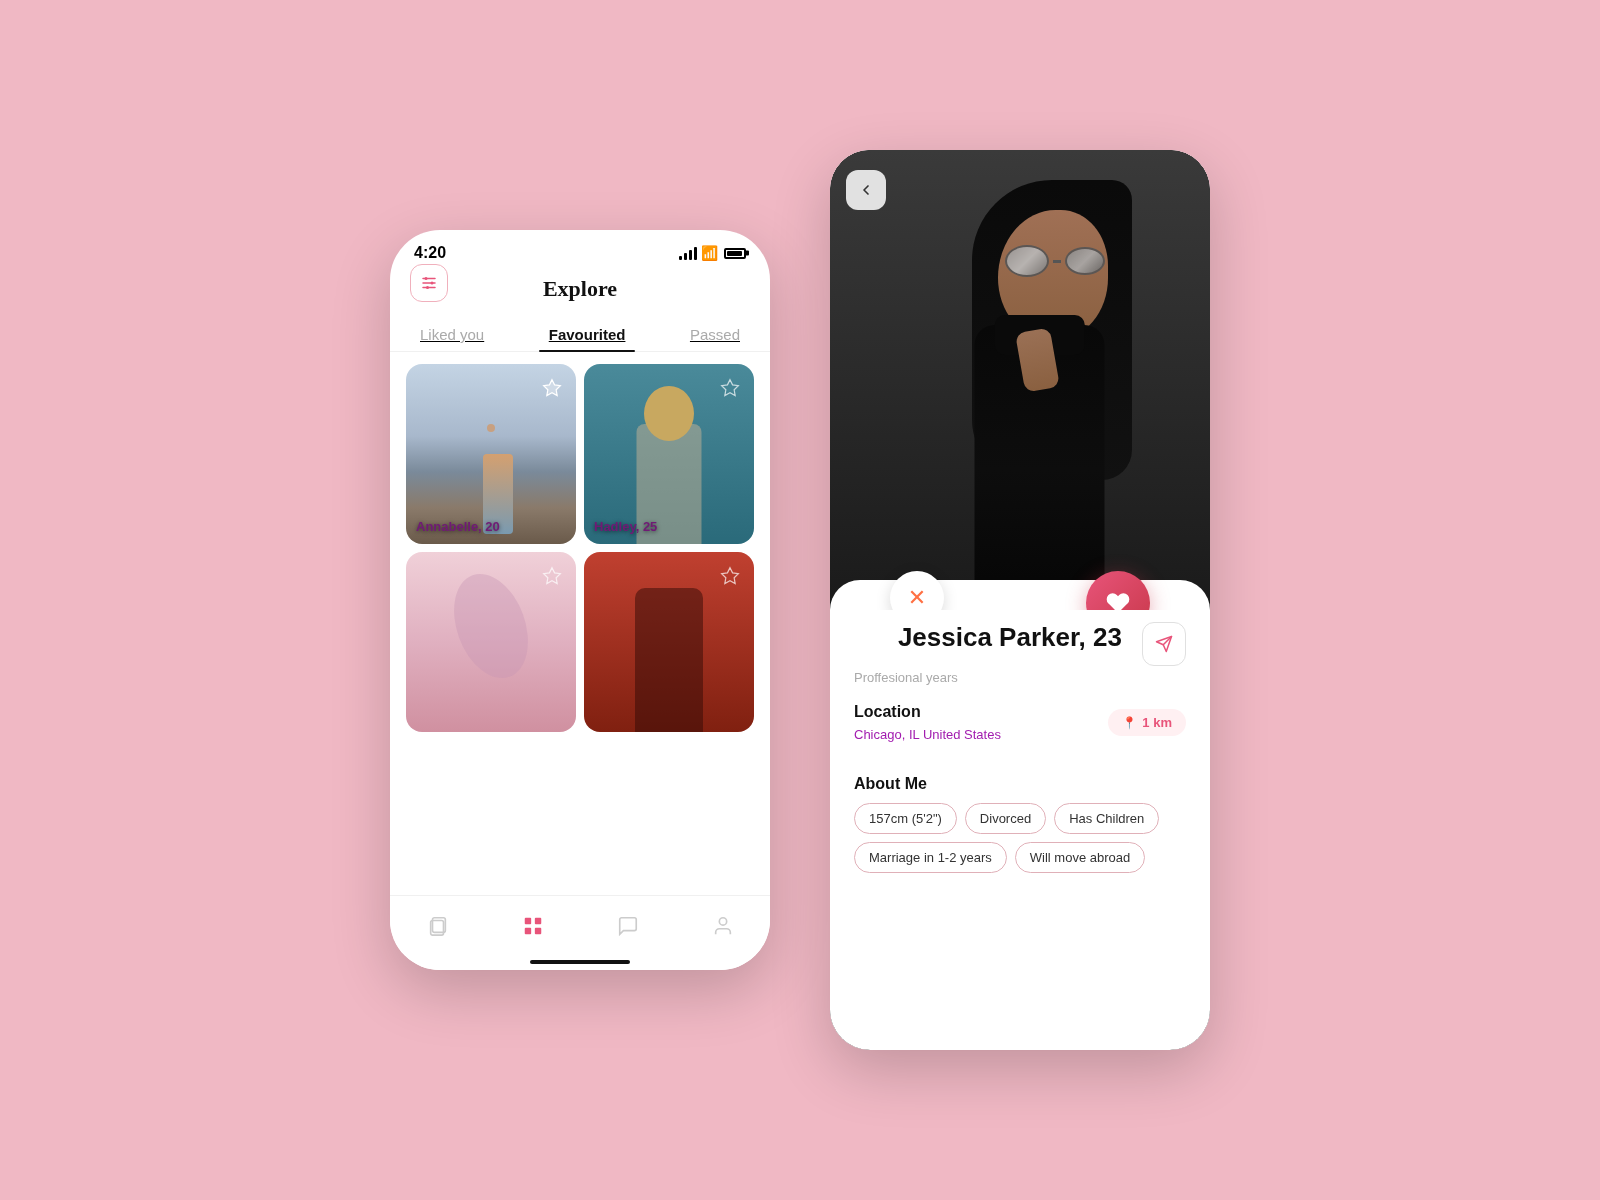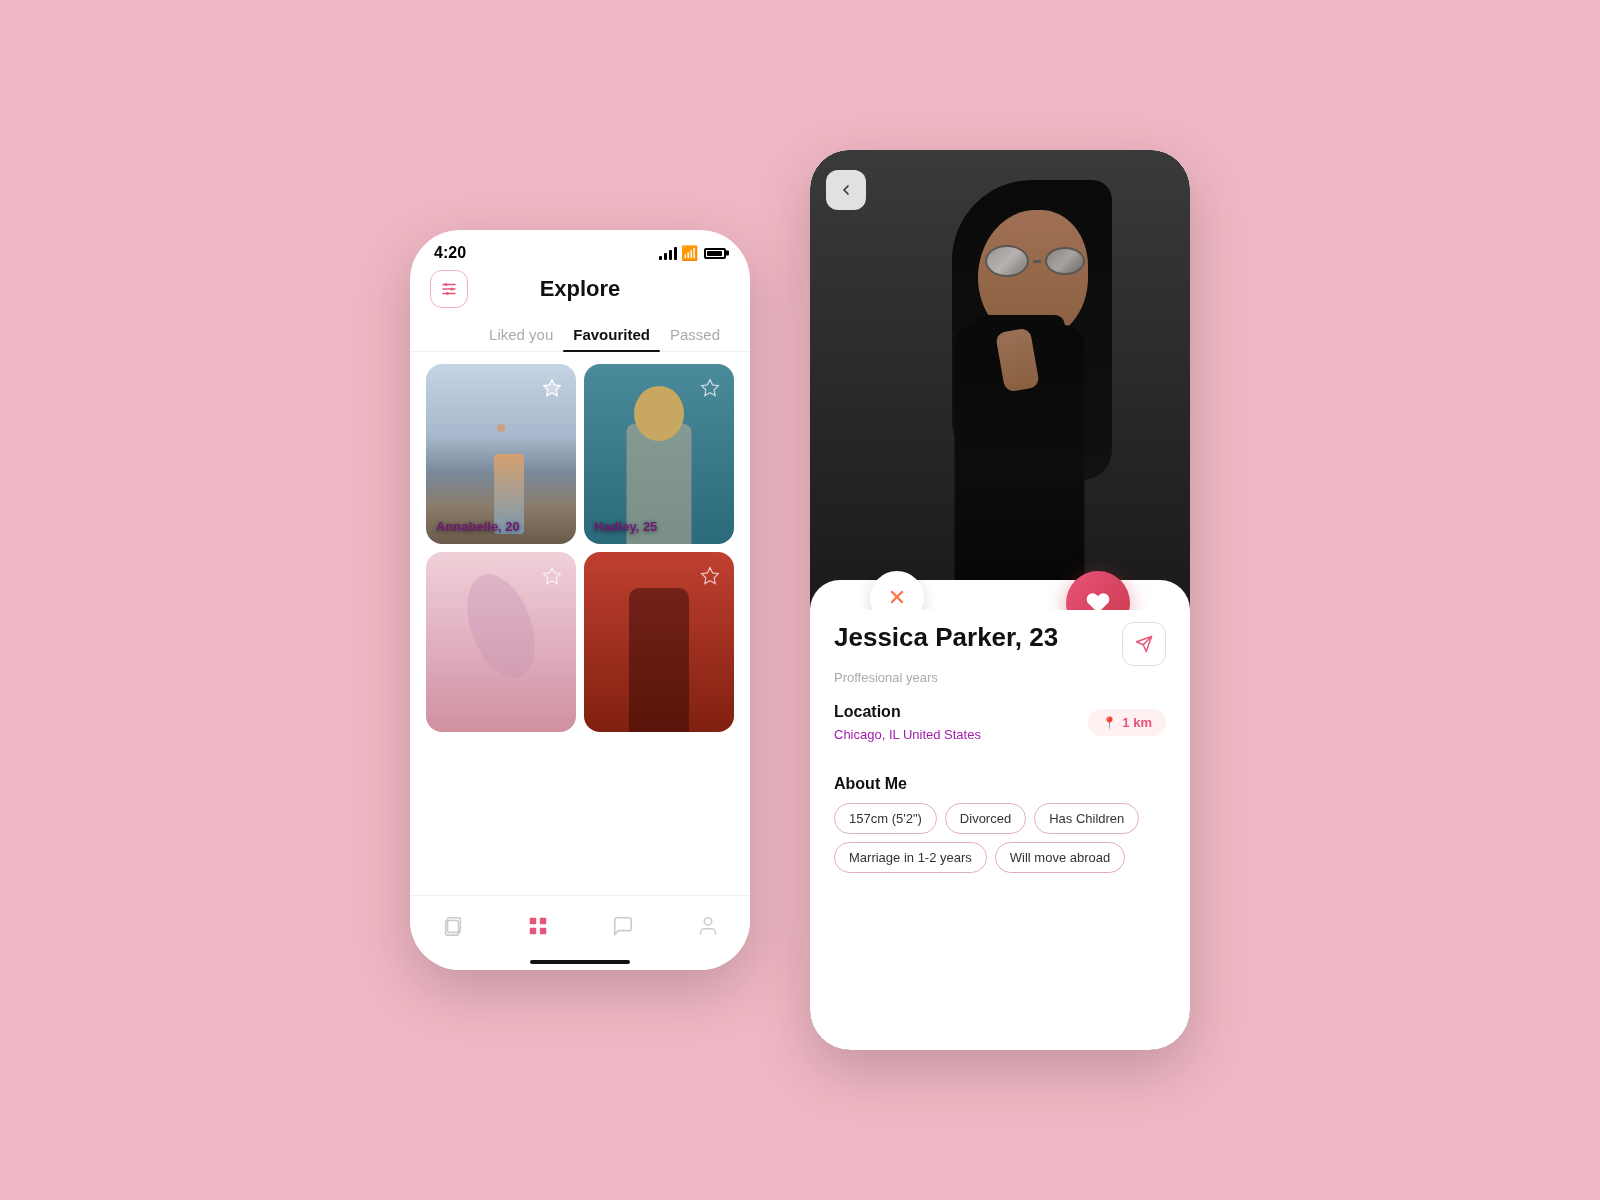--- a/index.html
+++ b/index.html
@@ -23,21 +23,21 @@
     
     .phone {
       background: #fff;
       border-radius: 50px;
       box-shadow: 0 20px 60px rgba(0,0,0,0.2);
       overflow: hidden;
       position: relative;
     }
 
     .phone-1 {
-      width: 340px;
+      width: 380px;
       height: 740px;
     }
 
     .status-bar {
       display: flex;
       justify-content: space-between;
       align-items: center;
       padding: 14px 24px 4px;
     }
     .status-time {
@@ -84,24 +84,25 @@
       left: 1px;
       top: 1px;
       bottom: 1px;
       width: 85%;
       background: #000;
       border-radius: 1px;
     }
 
     .explore-header {
       display: flex;
-      align-items: center;
+      align-items: flex-end;
       justify-content: center;
       padding: 10px 20px 8px;
       position: relative;
+      font-family: Liberation Serif, serif;
     }
     .filter-btn {
       position: absolute;
       left: 20px;
       width: 38px;
       height: 38px;
       border-radius: 12px;
       border: 1.5px solid #f0b0bc;
       display: flex;
       align-items: center;
@@ -113,24 +114,25 @@
       height: 18px;
     }
     .explore-title {
       font-size: 22px;
       font-weight: 700;
       color: #111;
     }
 
     .tabs-row {
       display: flex;
-      justify-content: flex-end;
+      justify-content: space-between;
       align-items: center;
       padding: 8px 20px 0;
       border-bottom: 1px solid #f0f0f0;
+      text-decoration: underline;
     }
     .tab-item {
       padding: 8px 10px;
       font-size: 15px;
       color: #aaa;
       cursor: pointer;
       position: relative;
     }
     .tab-item.active {
       color: #111;
@@ -289,21 +291,21 @@
       justify-content: center;
       box-shadow: 0 4px 20px rgba(200,56,74,0.4);
       cursor: pointer;
       font-size: 24px;
       color: #fff;
     }
 
     .profile-name-row {
       display: flex;
       align-items: flex-start;
-      justify-content: space-between;
+      justify-content: flex-end;
       margin-bottom: 4px;
       gap: 20px;
     }
     .profile-name {
       font-size: 26px;
       font-weight: 800;
       color: #111;
     }
     .share-btn {
       width: 44px;

